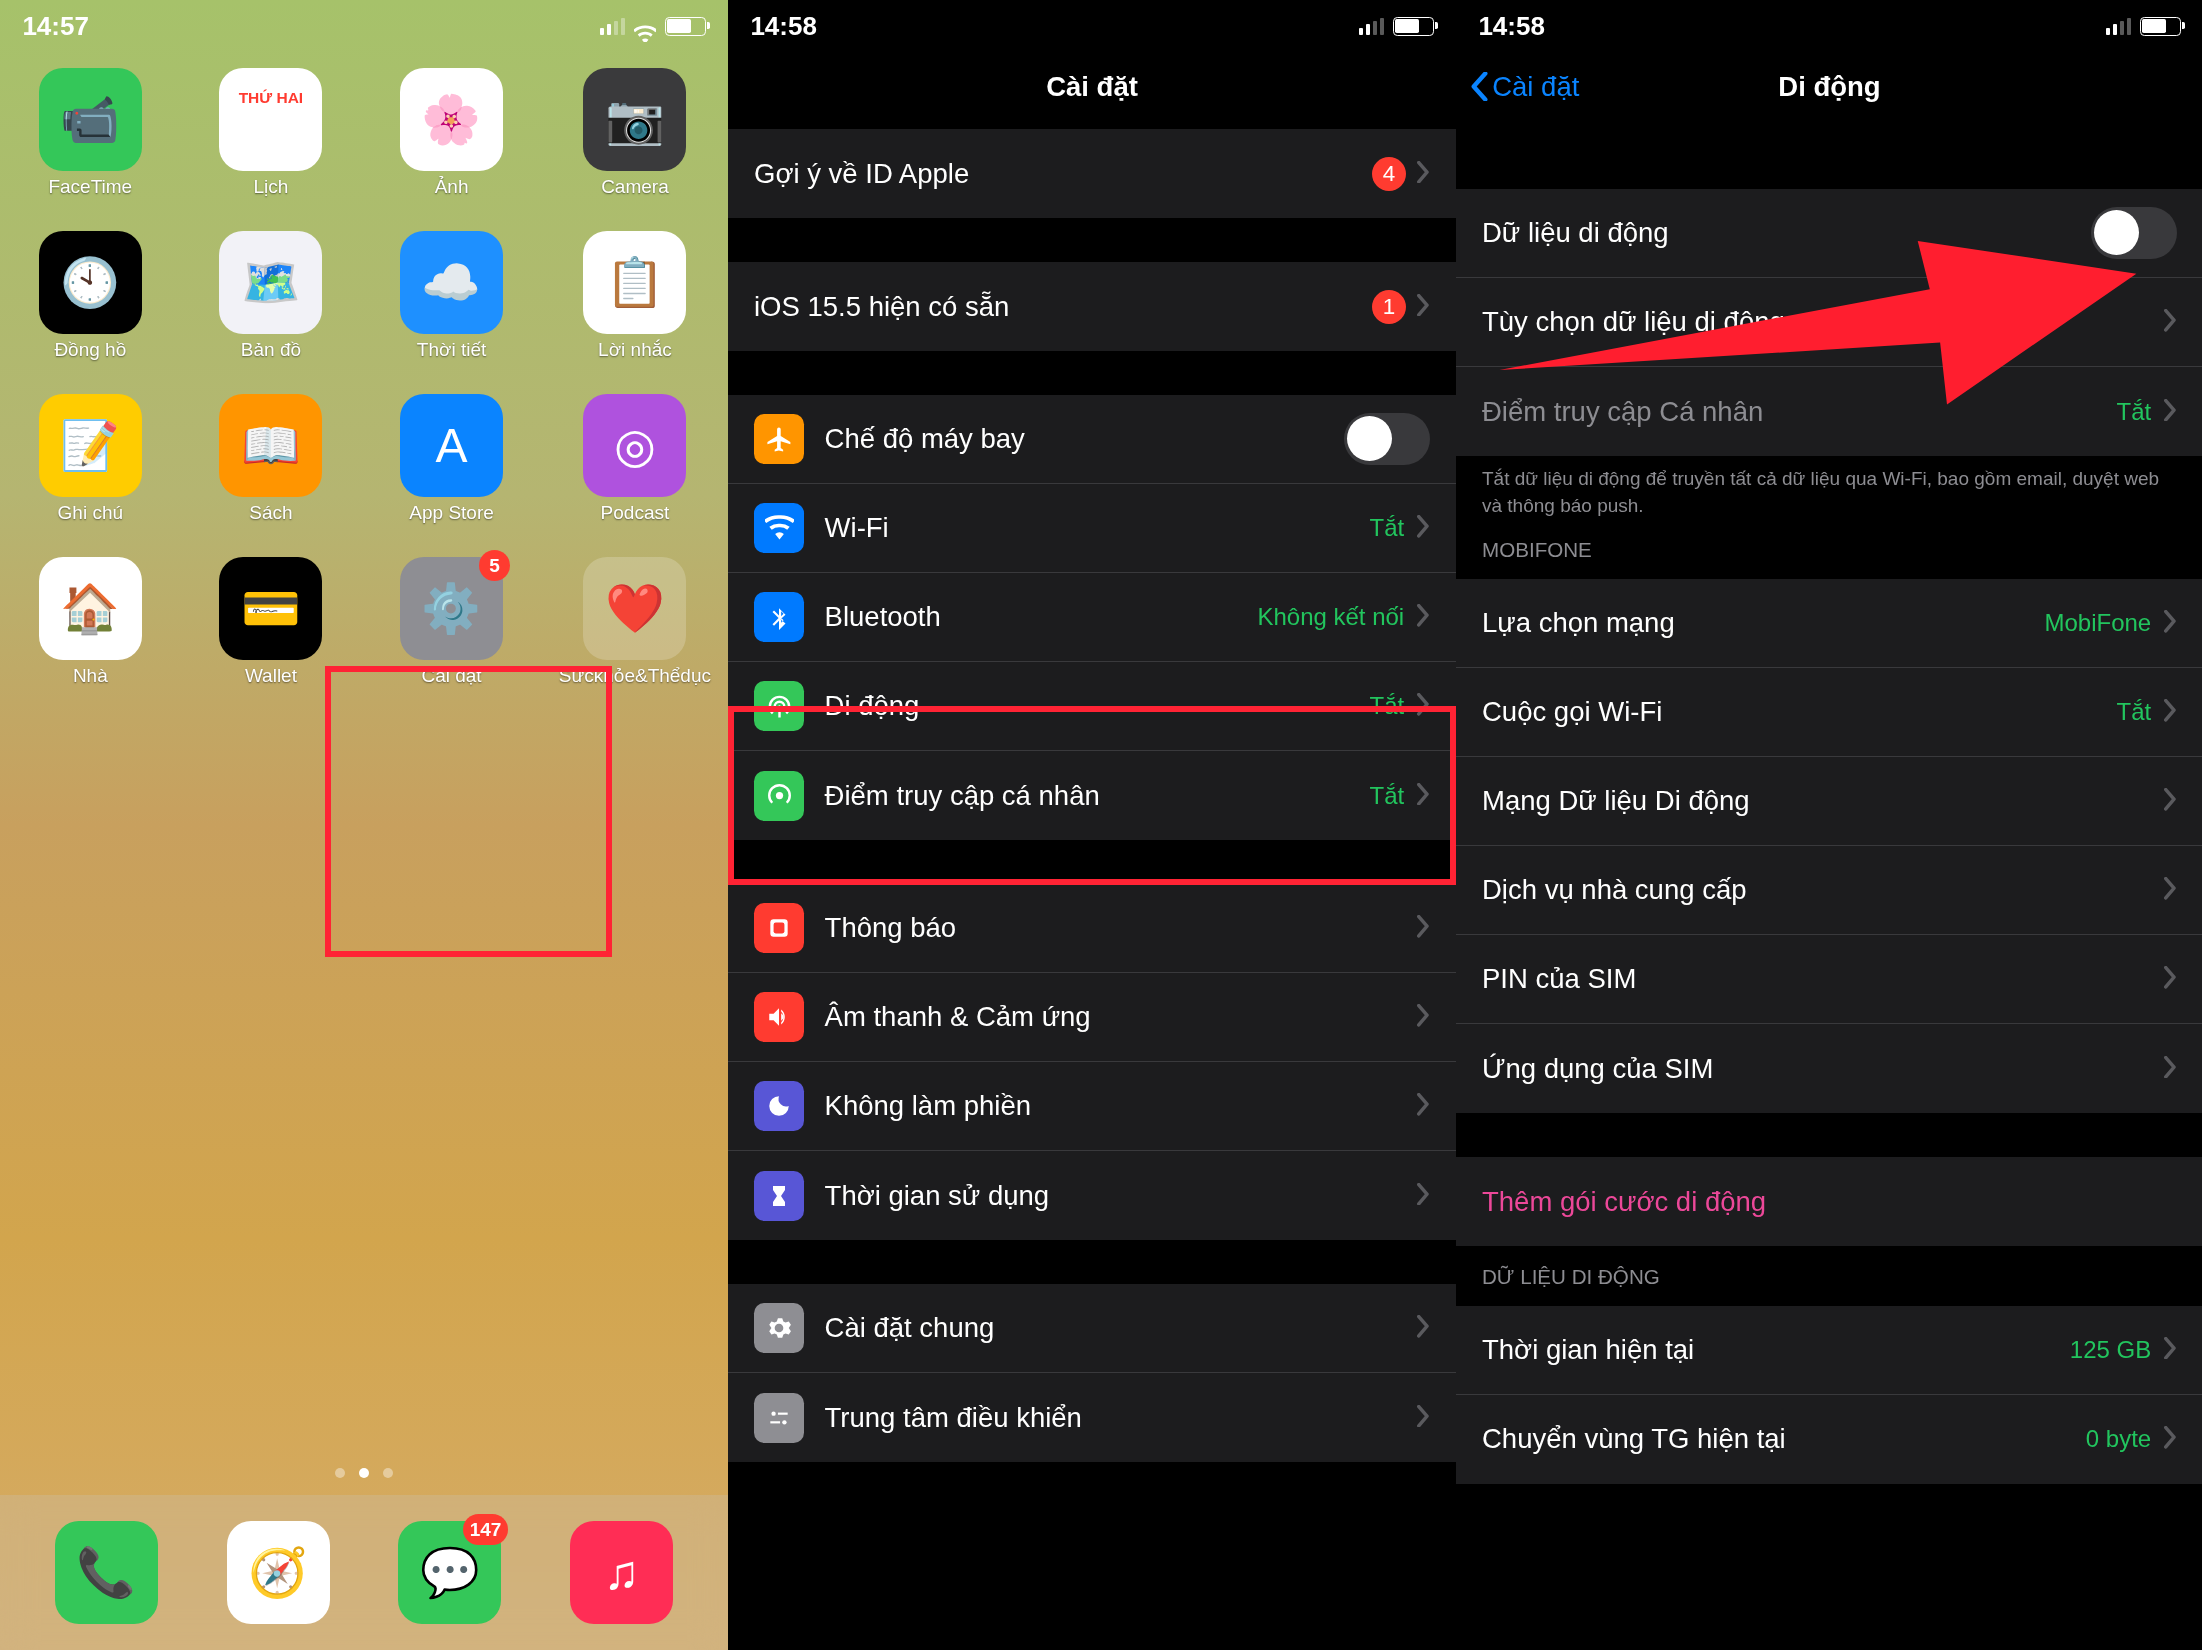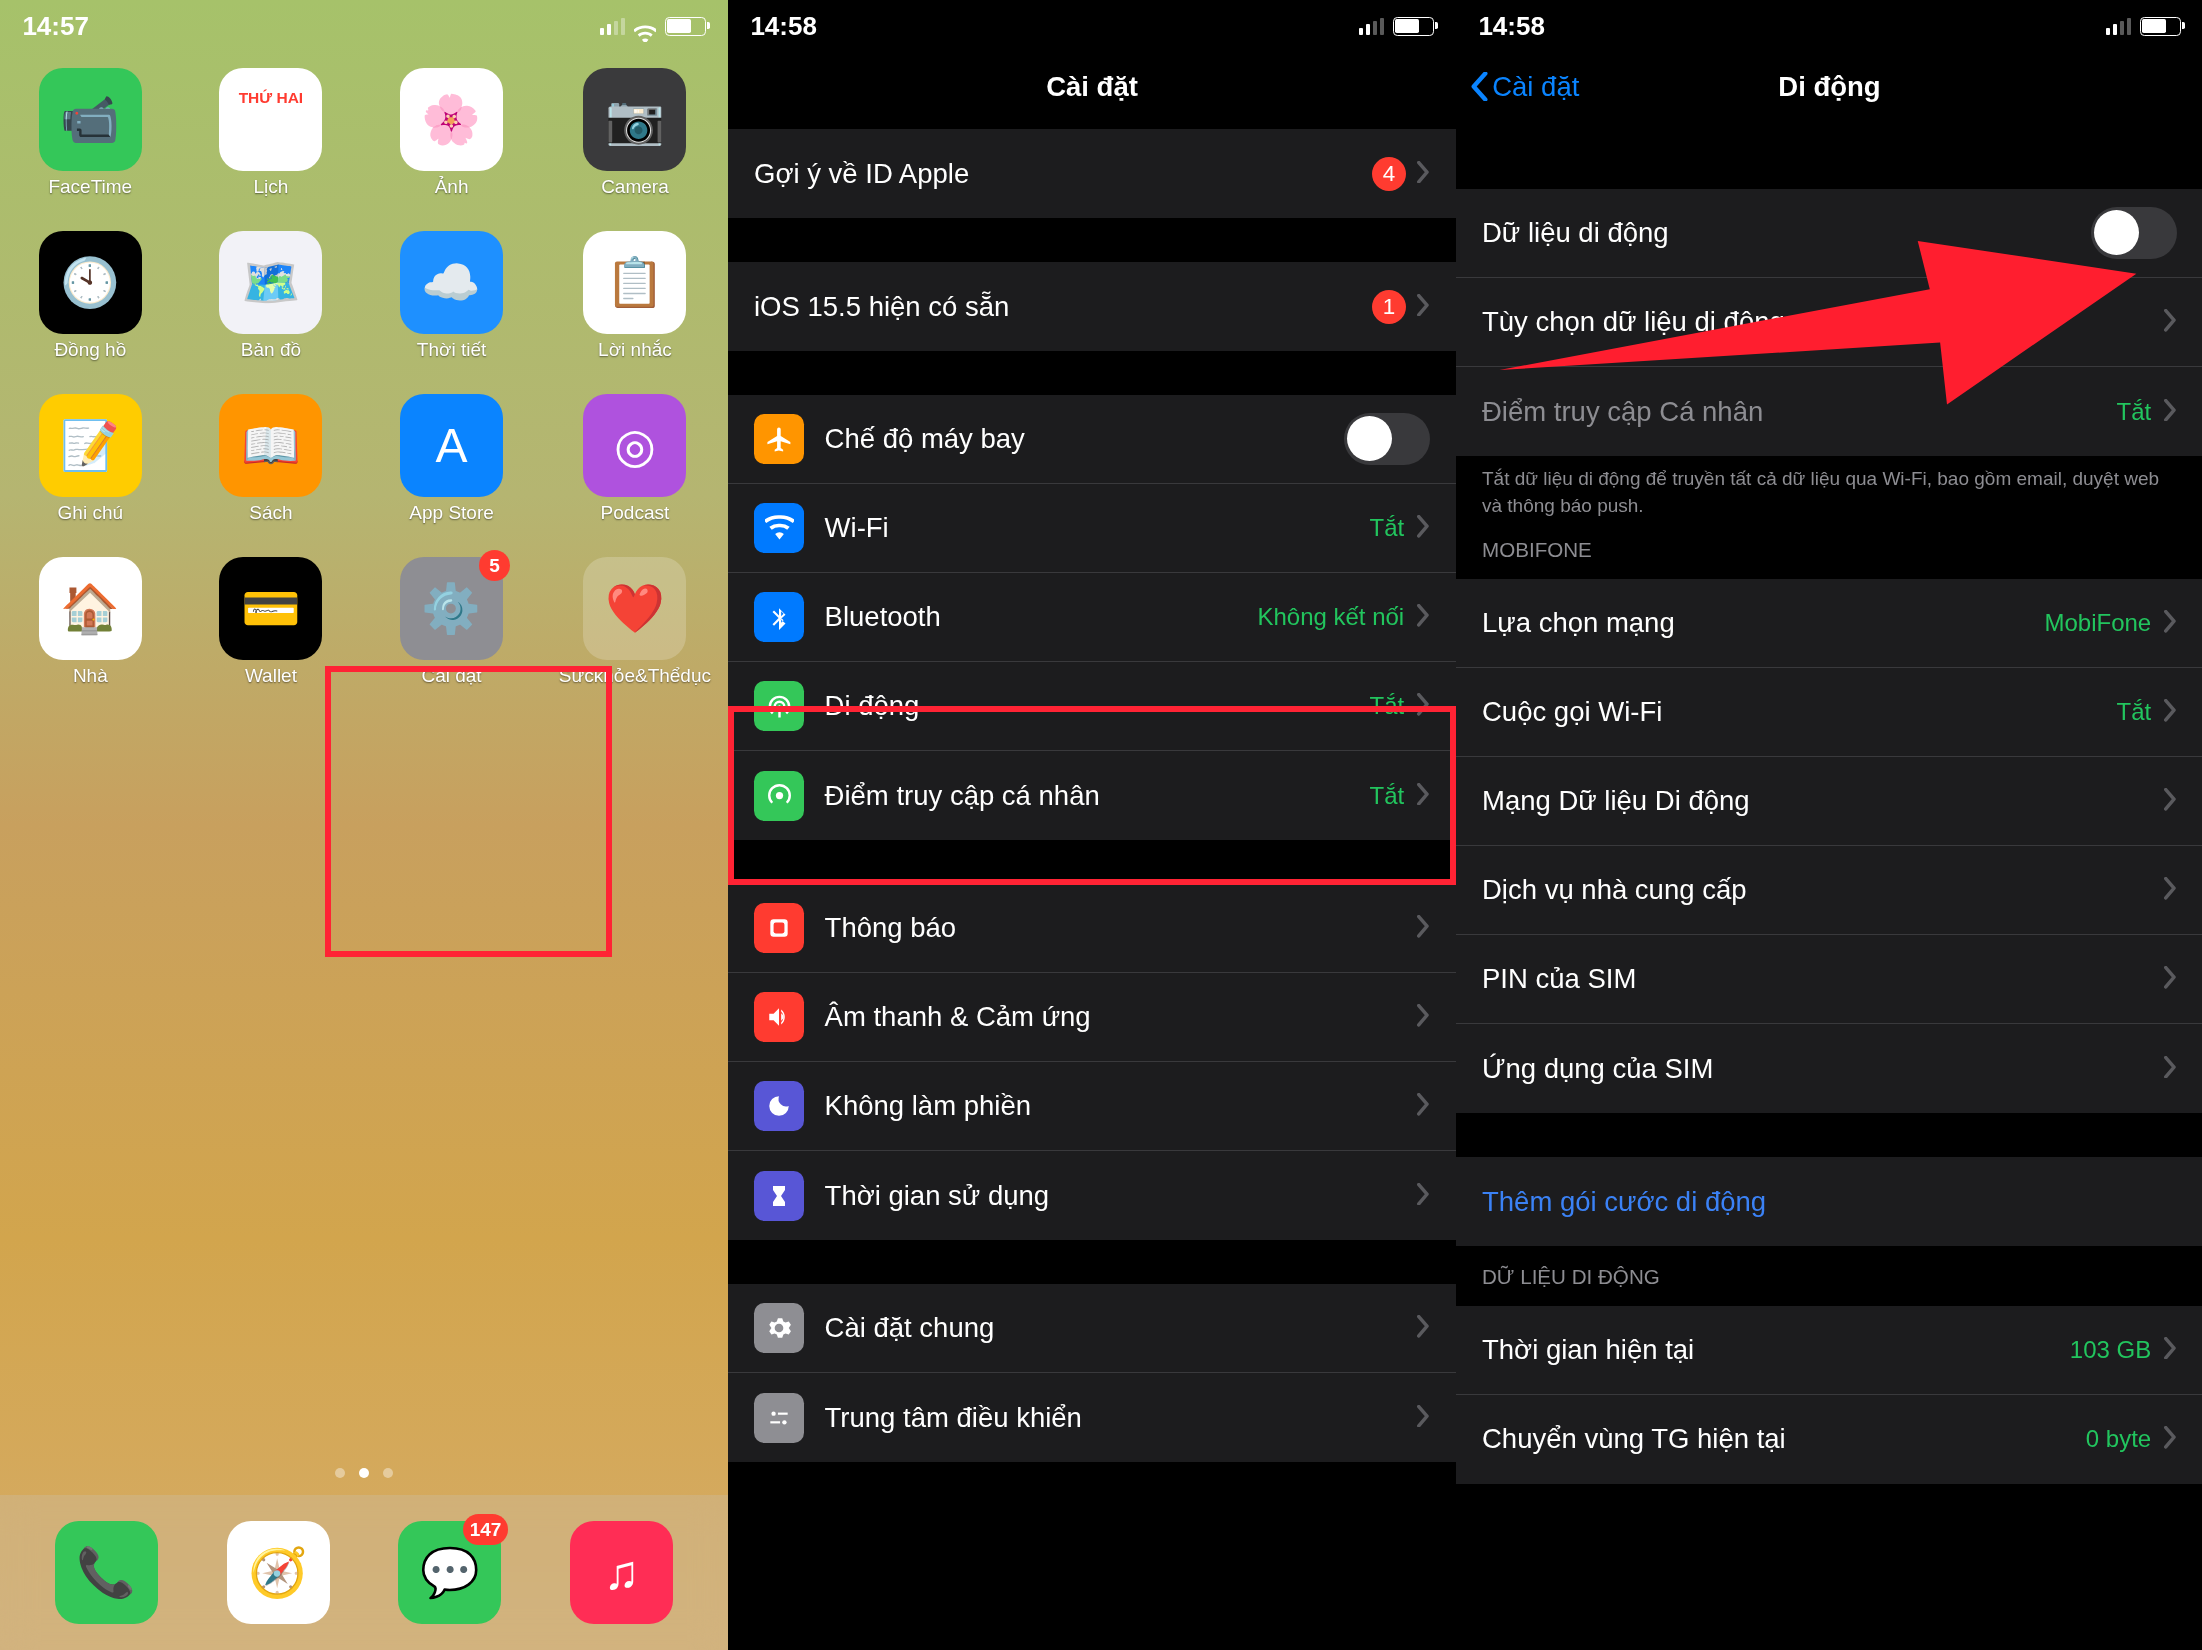--- a/index.html
+++ b/index.html
@@ -50,21 +50,21 @@
 .row .rval{font-size:24px;color:#22c55e;margin-right:12px}
 .row .chev{color:#5a5a5e}
 .row .chev svg{width:13.8px;height:22.4px}
 .row .rbadge{min-width:34px;height:34px;border-radius:17px;background:#ff3b30;color:#fff;display:flex;align-items:center;justify-content:center;font-size:22.4px;margin-right:10.3px}
 .toggle{width:86px;height:52px;border-radius:26px;background:#39393c;position:relative;flex-shrink:0}
 .toggle.off .knob{left:3.4px}
 .toggle .knob{position:absolute;top:3.4px;width:45px;height:45px;border-radius:50%;background:#fff}
 .spacer{height:52px}
 .spacer-sm{height:36px}
 .foot-note{padding:10.3px 26px 0;color:#8d8d92;font-size:19px;line-height:1.4}
-.link-row .rtxt{color:#3b82f6}
+.link-row .rtxt{color:#ec4899}
 .dim-row .rtxt{color:#8d8d92}
 .red-box-2{position:absolute;border:6.9px solid #ff2334;z-index:5;pointer-events:none}
 .arrow{position:absolute;z-index:6;pointer-events:none}
 .calendar-tile{background:#fff;color:#000;flex-direction:column}
 .calendar-tile .dow{color:#ff3b30;font-size:15.5px;font-weight:600;margin-top:6.9px}
 .calendar-tile .dn{font-size:48px;font-weight:400;line-height:1}
 </style>
 </head>
 <body>
 
@@ -447,21 +447,21 @@
         <div class="spacer-sm"></div>
         <div class="section">
           <div class="row link-row">
             <span class="rtxt">Thêm gói cước di động</span>
           </div>
         </div>
         <div class="sec-hdr">DỮ LIỆU DI ĐỘNG</div>
         <div class="section">
           <div class="row">
             <span class="rtxt">Thời gian hiện tại</span>
-            <span class="rval">103 GB</span>
+            <span class="rval">125 GB</span>
             <span class="chev"><svg viewBox="0 0 10 16">
                 <path fill="none" stroke="#5a5a5e" stroke-width="2.5" stroke-linecap="round" stroke-linejoin="round" d="M2 1l6 7-6 7"></path>
               </svg></span>
           </div>
           <div class="row">
             <span class="rtxt">Chuyển vùng TG hiện tại</span>
             <span class="rval">0 byte</span>
             <span class="chev"><svg viewBox="0 0 10 16">
                 <path fill="none" stroke="#5a5a5e" stroke-width="2.5" stroke-linecap="round" stroke-linejoin="round" d="M2 1l6 7-6 7"></path>
               </svg></span>

